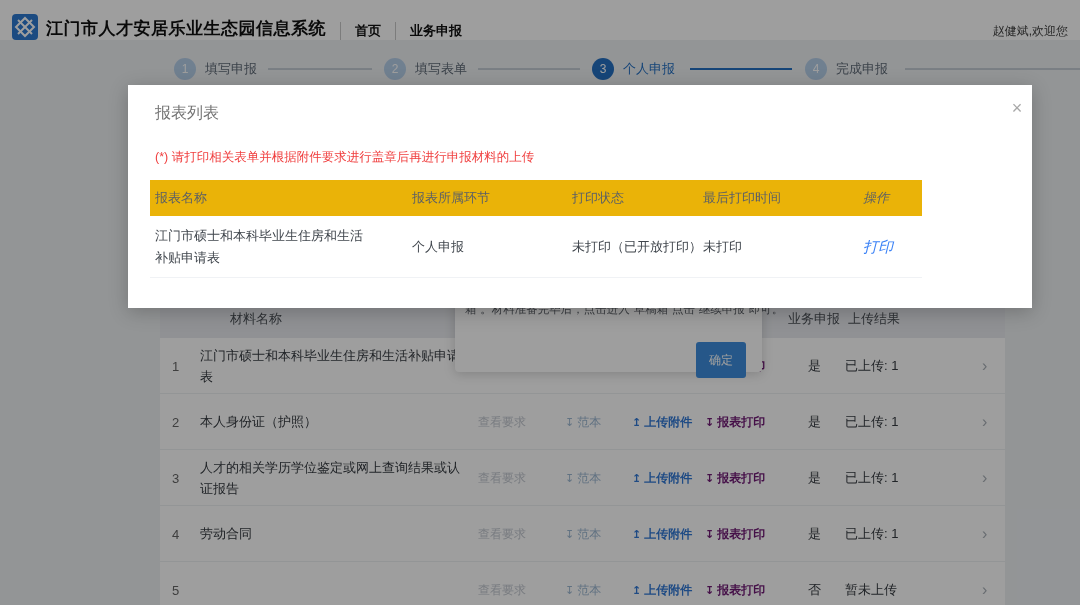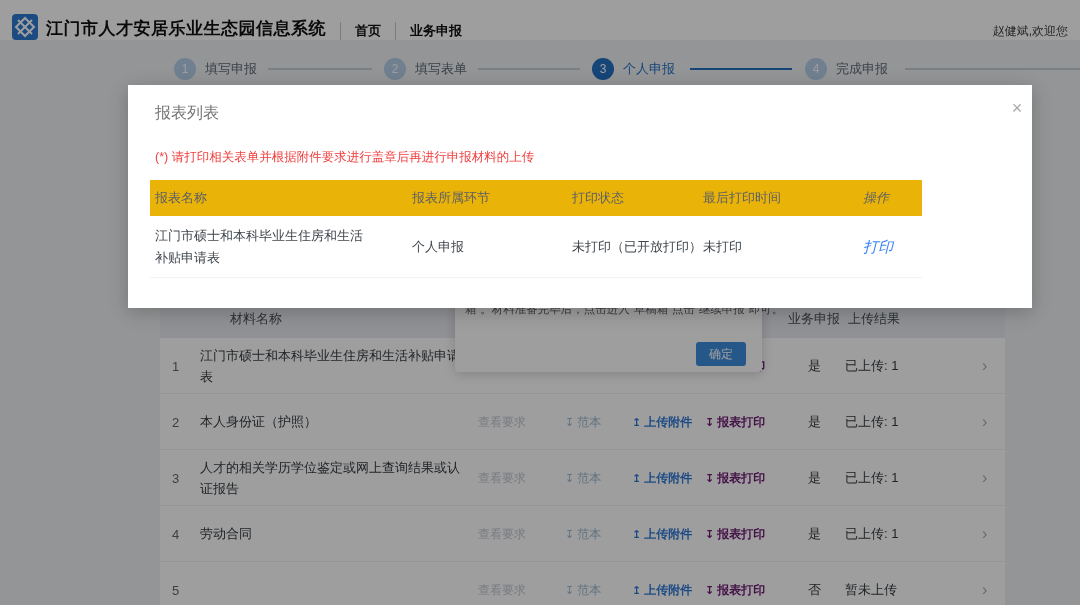--- a/index.html
+++ b/index.html
@@ -44,21 +44,21 @@
   .c-print{ left:545px; color:#701a75; font-size:12px; cursor:pointer; text-decoration:none;font-weight:bold; }
   .c-req  { left:648px; color:#363b41; }
   .c-res  { left:685px; color:#363b41; }
   .c-chev { left:822px; color:#a9b0b8; font-size:16px; cursor:pointer; }
   .m-row i { font-style:normal; margin-right:3px; font-size:11px; }
 
   
   .confirm { position:absolute; left:455px; top:256px; width:307px; height:116px; background:#fff;
              border-radius:4px; box-shadow:0 2px 12px rgba(0,0,0,.18); z-index:5; }
   .confirm-msg { position:absolute; left:10px; top:46px; font-size:11.5px; color:#5a5f66; white-space:nowrap; }
-  .confirm-ok { position:absolute; right:16px; top:86px; height:24px; padding:0 13px; background:#3e8ddd;
+  .confirm-ok { position:absolute; right:16px; top:86px; height:36px; padding:0 13px; background:#3e8ddd;
                 color:#fff; border:none; border-radius:3px; font-size:12px; cursor:pointer; }
 
   
   .overlay { position:absolute; left:0; top:0; width:1080px; height:605px; background:rgba(0,0,0,.38); z-index:10; }
 
   
   .modal { position:absolute; left:128px; top:85px; width:904px; height:223px; background:#fff;
            box-shadow:0 4px 18px rgba(0,0,0,.22); z-index:20; }
   .modal-title { position:absolute; left:27px; top:18px; font-size:16px; color:#737373; }
   .modal-close { position:absolute; left:878px; top:12px; font-size:18px; color:#a8a8a8; cursor:pointer;

